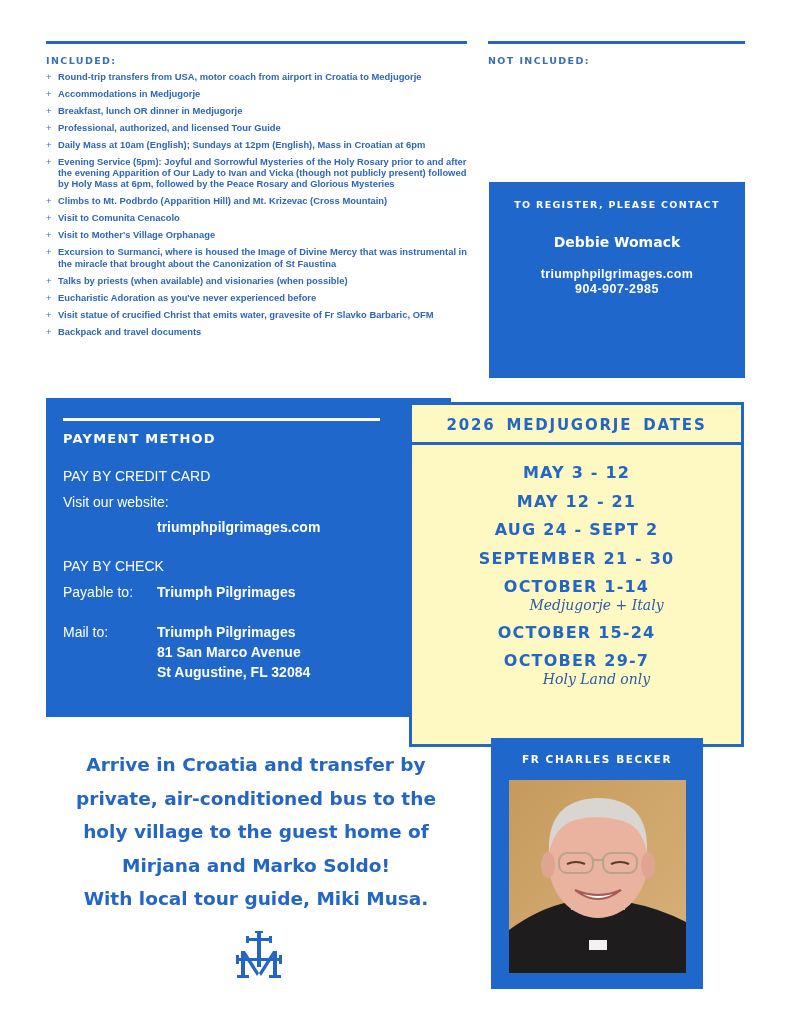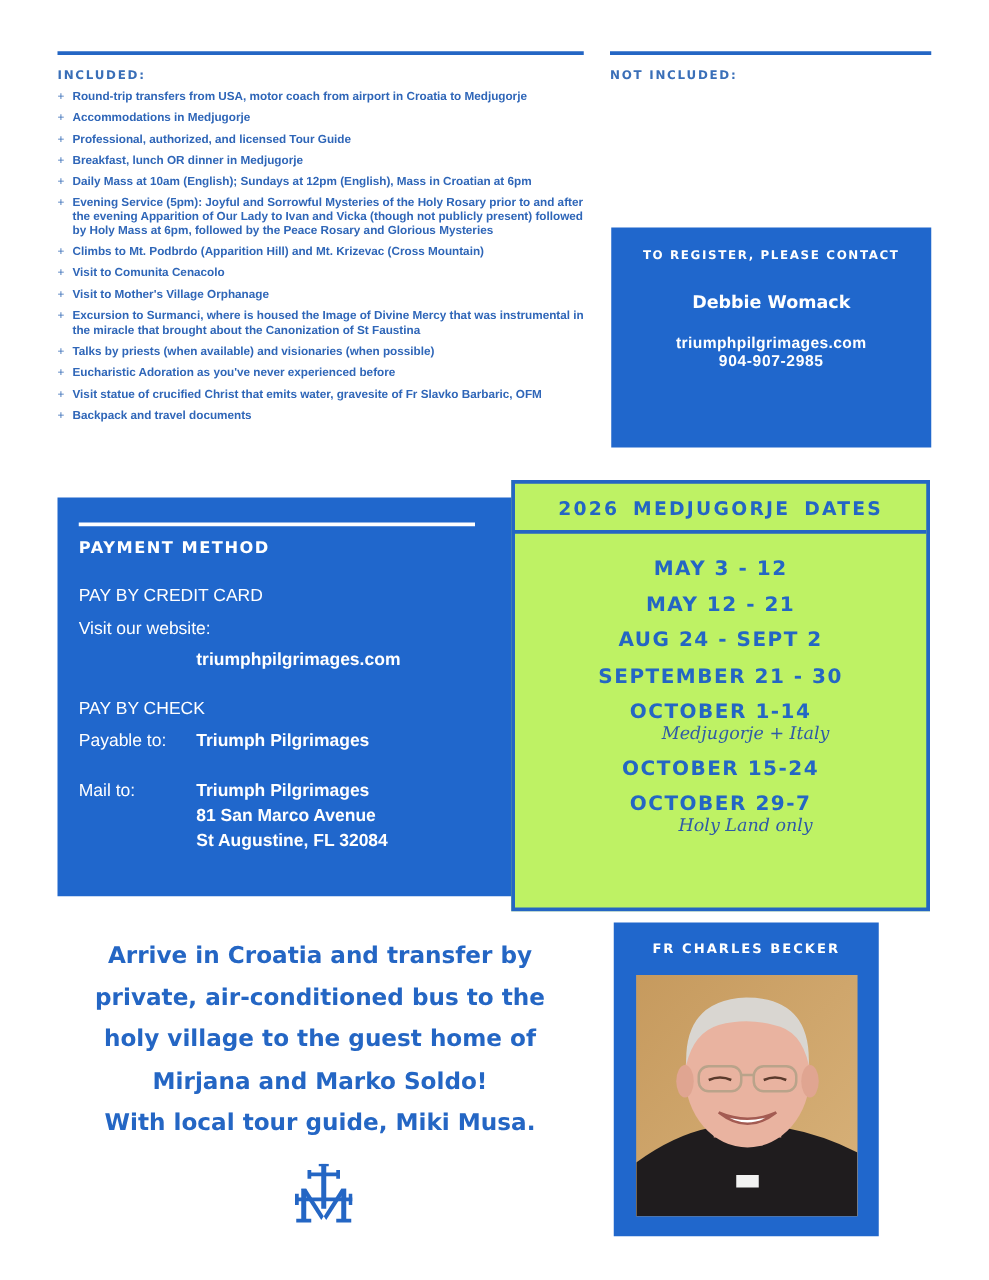--- a/index.html
+++ b/index.html
@@ -13,36 +13,36 @@
   ul.plus { list-style: none; }
   ul.plus li { position: relative; padding-left: 12px; font-family: "Liberation Sans", sans-serif; font-size: 9.4px; line-height: 11.2px; margin-bottom: 5.8px; color: #2f66b8; font-weight: bold; }
   ul.plus li::before { content: "+"; position: absolute; left: 0; top: 0; font-weight: normal; color: #3a6fb8; }
 
   
   #not-included { position: absolute; left: 488px; top: 41px; width: 257px; }
   #not-included .rule { height: 3px; background: #2466c4; width: 257px; }
   #not-included h2 { font-size: 9.5px; letter-spacing: 1.4px; font-weight: bold; margin-top: 11px; margin-bottom: 5px; color: #3a6fb8; }
 
   
-  #register { position: absolute; left: 489px; top: 182px; width: 256px; height: 176px; background: #2067cc; color: #fff; text-align: center; }
+  #register { position: absolute; left: 489px; top: 182px; width: 256px; height: 196px; background: #2067cc; color: #fff; text-align: center; }
   #register .title { font-size: 9.5px; letter-spacing: 1.3px; font-weight: bold; margin-top: 17px; }
   #register .name { font-size: 14px; font-weight: bold; margin-top: 24px; }
   #register .email { font-family: "Liberation Sans", sans-serif; font-size: 12.5px; margin-top: 1px; font-weight: bold; }
   #register .site { font-family: "Liberation Sans", sans-serif; font-size: 12.5px; margin-top: 17px; font-weight: bold; letter-spacing: 0.3px;}
   #register .phone { font-family: "Liberation Sans", sans-serif; font-size: 12.5px; margin-top: 1px; font-weight: bold; letter-spacing: 0.5px;}
 
   
   #payment { position: absolute; left: 46px; top: 398px; width: 405px; height: 319px; background: #2067cc; color: #fff; }
   #payment .rule { position: absolute; left: 17px; top: 20px; width: 317px; height: 3px; background: #fff; }
   #payment .title { position: absolute; left: 17px; top: 33px; font-size: 13px; font-weight: bold; letter-spacing: 1.2px; }
   #payment .row { position: absolute; font-family: "Liberation Sans", sans-serif; font-size: 14px; }
   #payment .bold { font-weight: bold; }
 
   
-  #dates { position: absolute; left: 409px; top: 384px; width: 335px; height: 345px; border: 3px solid #2466c4; background: #bef264; }
+  #dates { position: absolute; left: 409px; top: 402px; width: 335px; height: 345px; border: 3px solid #2466c4; background: #fef9c3; }
   #dates .header { height: 40px; border-bottom: 3px solid #2466c4; text-align: center; font-size: 15px; font-weight: bold; letter-spacing: 1.8px; line-height: 40px; color: #2466c4; word-spacing: 4px; }
   #dates .list { text-align: center; padding-top: 14px; }
   #dates .d { font-size: 16px; font-weight: bold; letter-spacing: 1.2px; color: #2466c4; line-height: 28.5px; }
   #dates .note { font-family: "DejaVu Serif", serif; font-style: italic; font-size: 14px; color: #2f5aa6; line-height: 15px; margin-top: -4px; margin-bottom: 6px; padding-left: 40px; }
 
   
   #arrive { position: absolute; left: 46px; top: 748px; width: 420px; text-align: center; }
   #arrive p { font-size: 18.5px; font-weight: bold; line-height: 33.5px; color: #2466c4; }
   #emblem { position: absolute; left: 236px; top: 931px; width: 46px; height: 48px; }
 
@@ -53,22 +53,22 @@
 </style>
 </head>
 <body>
 
 <section id="included">
   <div class="rule"></div>
   <h2>INCLUDED:</h2>
   <ul class="plus">
     <li>Round-trip transfers from USA, motor coach from airport in Croatia to Medjugorje</li>
     <li>Accommodations in  Medjugorje</li>
+    <li>Breakfast, lunch OR dinner in Medjugorje</li>
     <li>Professional, authorized, and licensed Tour Guide</li>
-    <li>Breakfast, lunch OR dinner in Medjugorje</li>
     <li>Daily Mass at 10am (English); Sundays at 12pm (English), Mass in Croatian at 6pm</li>
     <li>Evening Service (5pm): Joyful and Sorrowful Mysteries of the Holy Rosary prior to and after the evening Apparition of Our Lady to Ivan and Vicka (though not publicly present) followed by Holy Mass at 6pm, followed by the Peace Rosary and Glorious Mysteries</li>
     <li>Climbs to Mt. Podbrdo (Apparition Hill) and Mt. Krizevac (Cross Mountain)</li>
     <li>Visit to Comunita Cenacolo</li>
     <li>Visit to Mother's Village Orphanage</li>
     <li>Excursion to Surmanci, where is housed the Image of Divine Mercy that was instrumental in the miracle that brought about the Canonization of St Faustina</li>
     <li>Talks by priests (when available) and visionaries (when possible)</li>
     <li>Eucharistic Adoration as you've never experienced before</li>
     <li>Visit statue of crucified Christ that emits water, gravesite of Fr Slavko Barbaric, OFM</li>
     <li>Backpack and travel documents</li>

